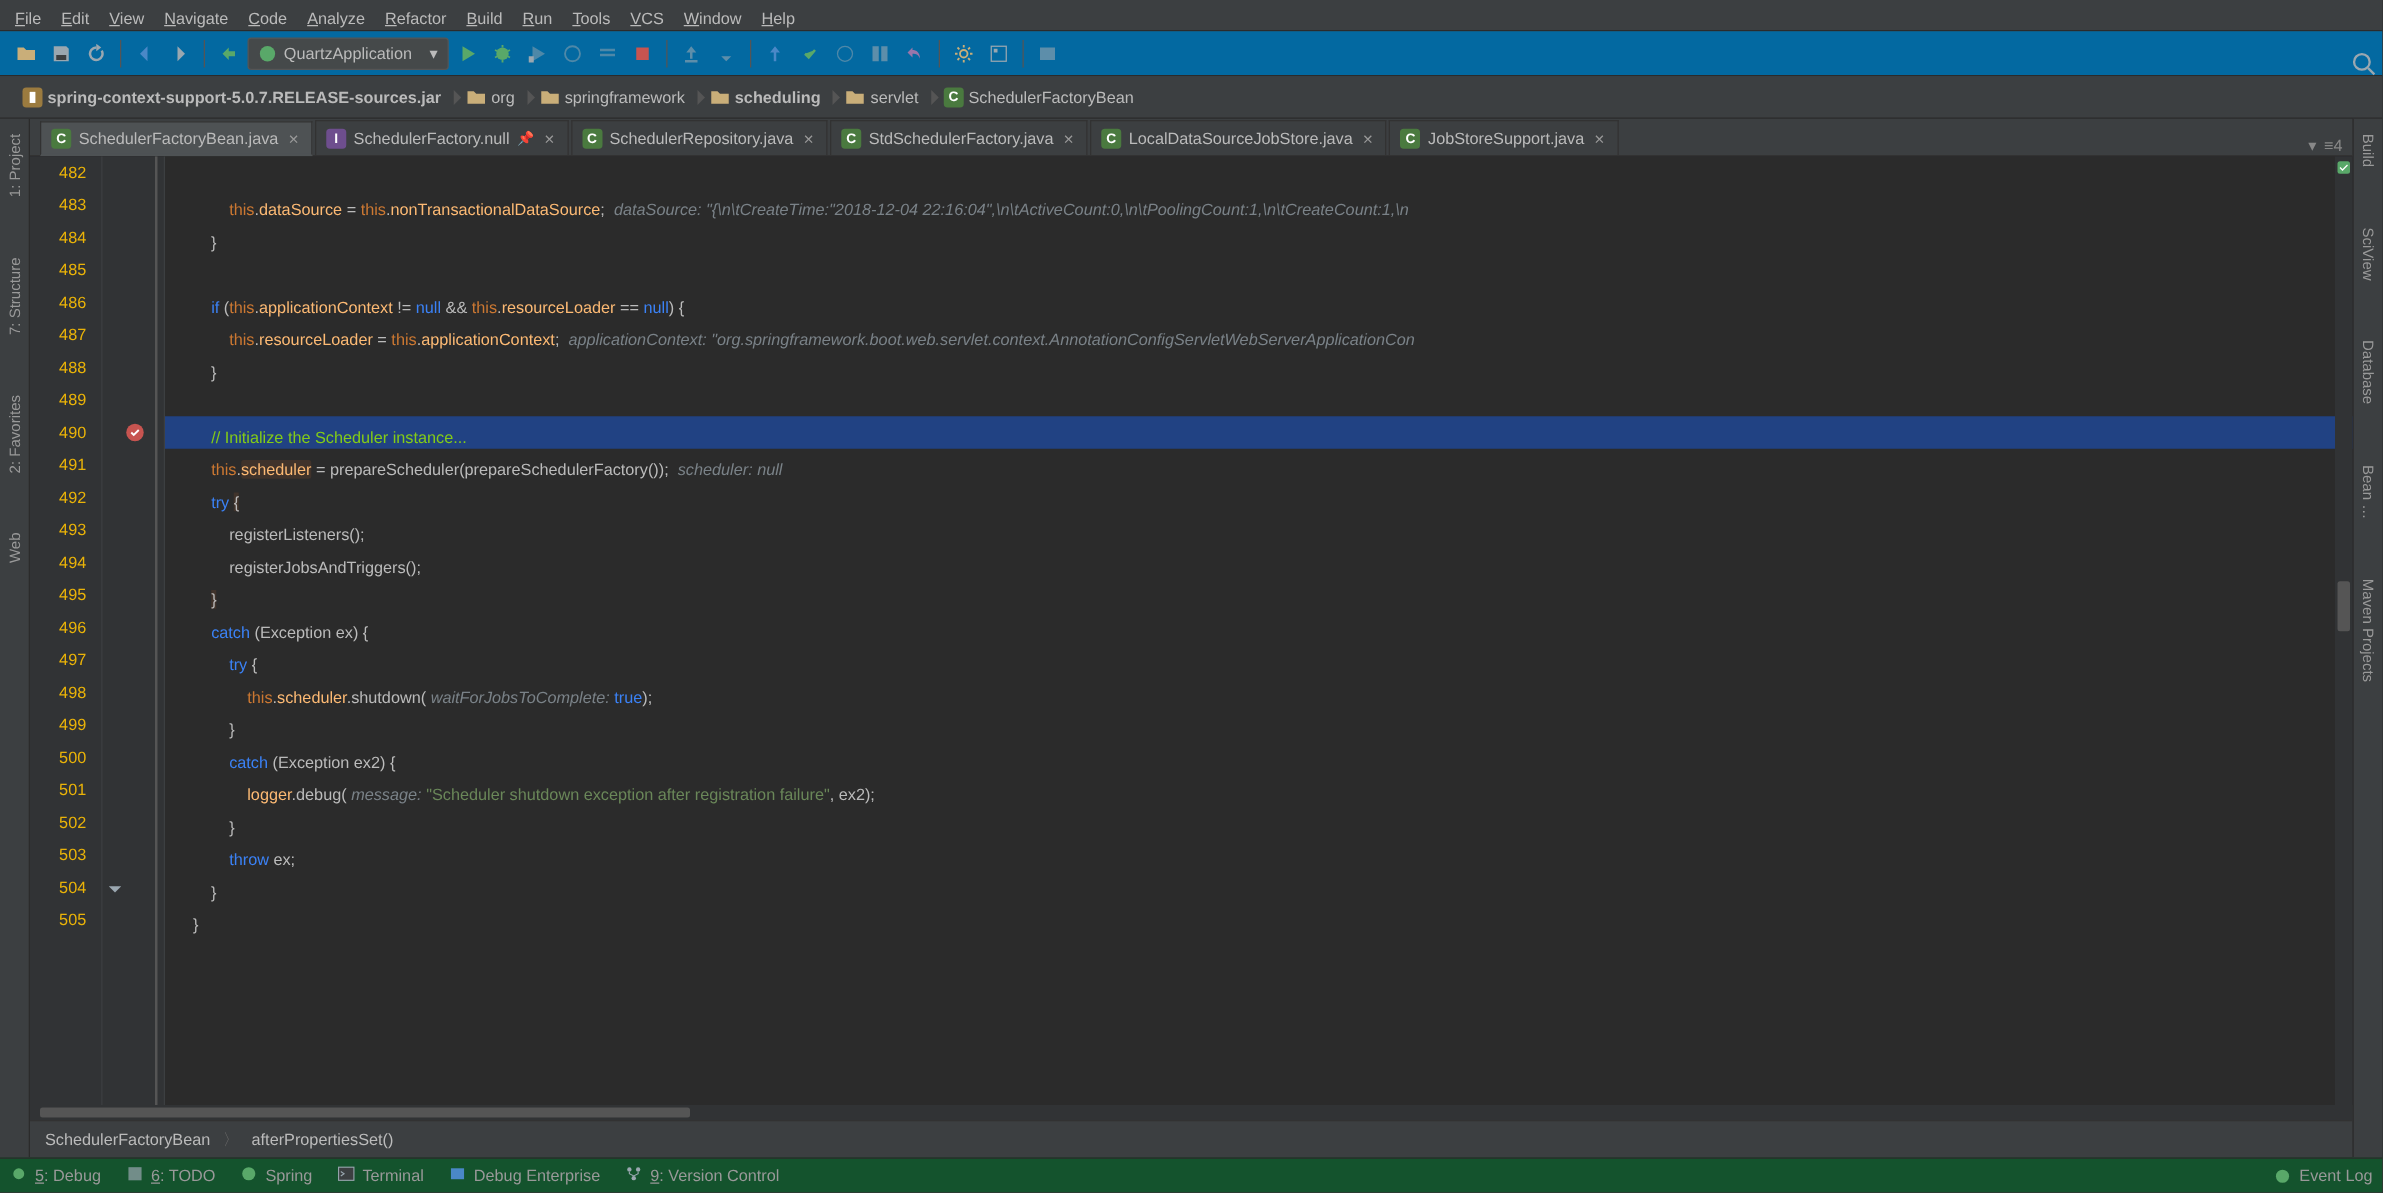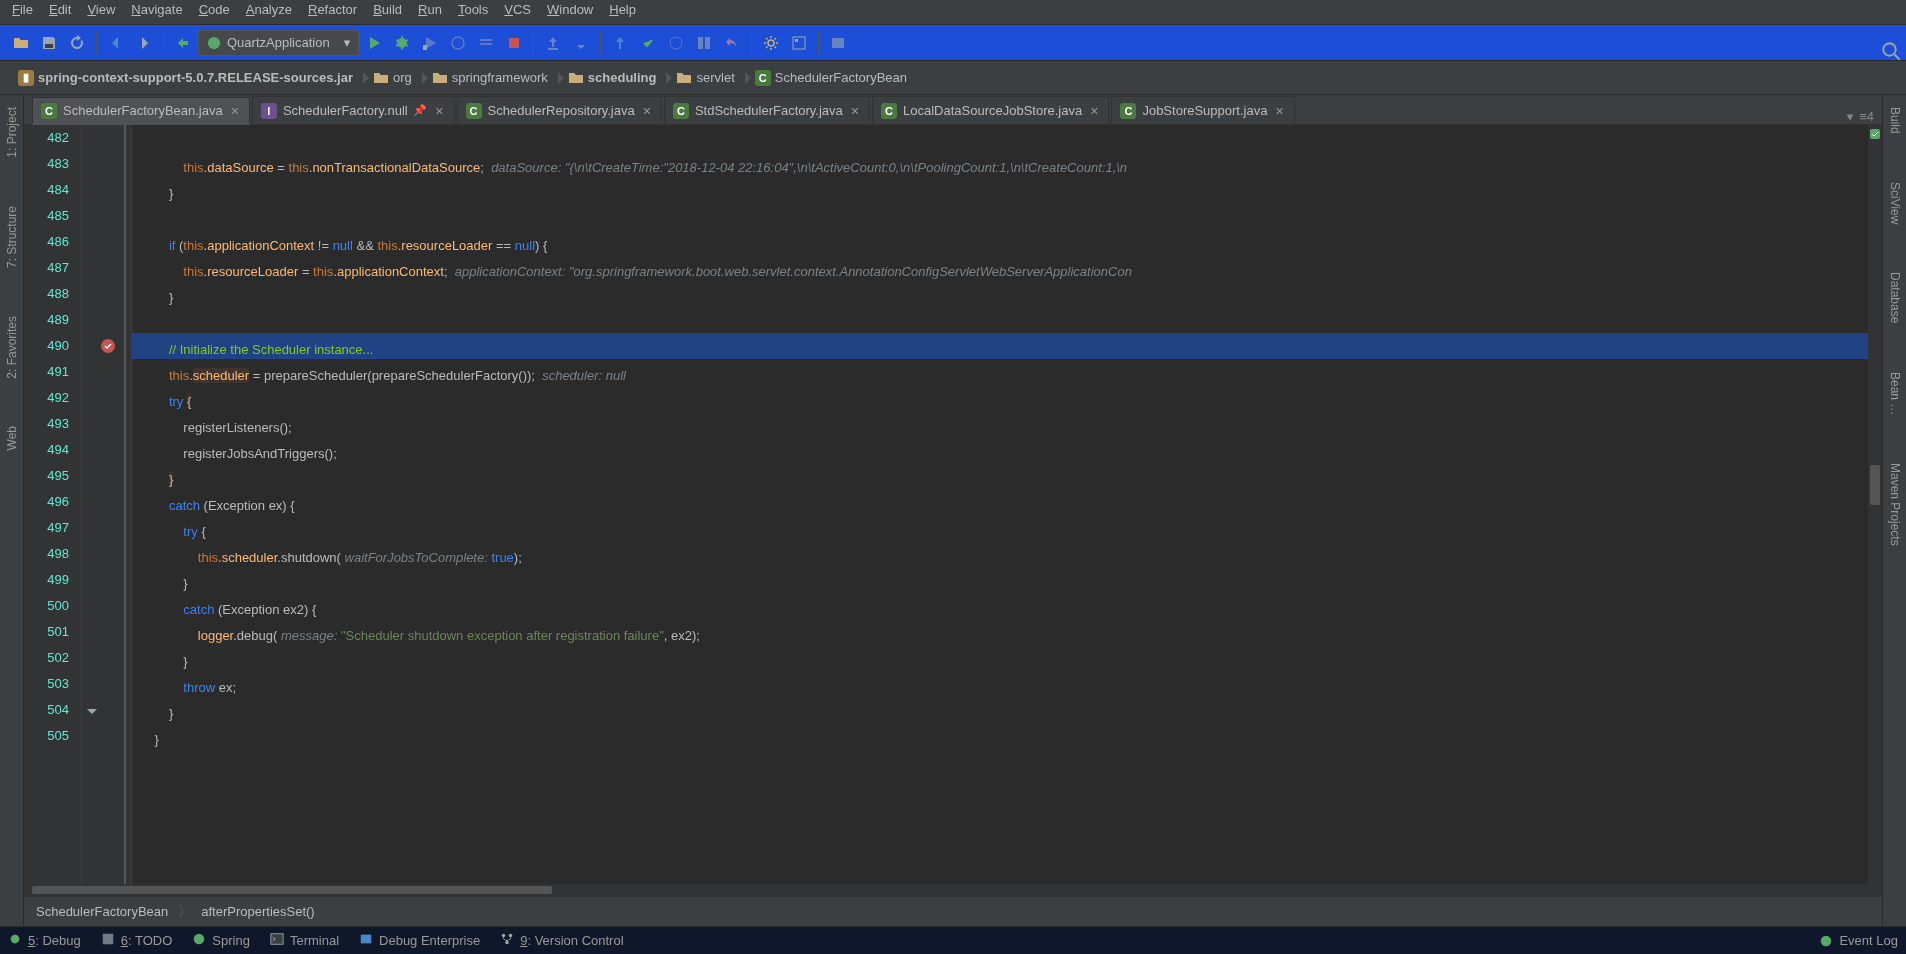--- a/index.html
+++ b/index.html
@@ -1,20 +1,20 @@
 <!DOCTYPE html>
 <html><head>
 <meta charset="utf-8">
 <style>
 *{margin:0;padding:0;box-sizing:border-box;font-family:'Segoe UI',sans-serif;font-size:13px;user-select:none}
 body{background:#3c3f41;color:#bbb;width:1906px;height:954px;overflow:hidden;display:flex;flex-direction:column}
-.menubar{display:flex;height:25px;align-items:flex-start;padding:0 4px;background:#3c3f41;border-bottom:1px solid #2b2b2b}
+.menubar{display:flex;height:25px;align-items:flex-end;padding:0 4px;background:#3c3f41;border-bottom:1px solid #2b2b2b}
 .menubar .menu-item{padding:2px 8px;cursor:pointer;color:#bbb}
 .menubar .underline{text-decoration:underline}
-.toolbar{display:flex;height:36px;align-items:center;padding:0 8px;background:#1d4ed8;border-bottom:1px solid #2b2b2b;gap:2px}
+.toolbar{display:flex;height:36px;align-items:center;padding:0 8px;background:#0369a1;border-bottom:1px solid #2b2b2b;gap:2px}
 .toolbar .sep{width:1px;height:22px;background:#555;margin:0 4px}
 .tbtn{width:26px;height:26px;display:flex;align-items:center;justify-content:center;cursor:pointer;border-radius:2px}
 .tbtn svg{width:16px;height:16px}
 .run-config{display:flex;align-items:center;background:#45494a;border:1px solid #555;border-radius:3px;height:26px;padding:0 8px;cursor:pointer;gap:6px}
 .run-config .chev{margin-left:8px}
 .navbar{display:flex;height:34px;align-items:center;padding:0 8px;background:#3c3f41;border-bottom:1px solid #2b2b2b;gap:0}
 .breadcrumb{display:flex;align-items:center;gap:4px;padding:0 10px;position:relative;height:26px}
 .breadcrumb::after{content:'';position:absolute;right:-6px;top:50%;transform:translateY(-50%);width:0;height:0;border-top:6px solid transparent;border-bottom:6px solid transparent;border-left:6px solid #555}
 .breadcrumb:last-child::after{display:none}
 .bicon{width:16px;height:16px;display:inline-flex}
@@ -24,39 +24,39 @@
 .right-sidebar{width:24px;background:#3c3f41;border-left:1px solid #2b2b2b;display:flex;flex-direction:column;align-items:center;padding-top:8px;gap:40px}
 .editor-wrap{flex:1;display:flex;flex-direction:column;background:#2b2b2b}
 .tabs{display:flex;height:30px;background:#3c3f41;align-items:end;padding-left:8px;border-bottom:1px solid #323232}
 .tab{display:flex;align-items:center;height:28px;padding:0 8px;background:#3c3f41;border:1px solid #323232;border-bottom:none;margin-right:2px;gap:6px;cursor:pointer;font-size:12px}
 .tab.active{background:#4e5254;border-bottom:2px solid #4e5254;margin-bottom:-1px}
 .tab .close{color:#999;font-size:14px;padding:0 2px}
 .tab .pin{color:#888;font-size:11px}
 .tabs-right{margin-left:auto;padding-right:8px;color:#888;font-size:11px;display:flex;gap:6px;align-items:center}
 .editor{flex:1;display:flex;background:#2b2b2b;font-family:'Consolas','Courier New',monospace;font-size:15px;overflow:hidden;position:relative}
 .gutter-area{display:flex;background:#313335}
-.line-numbers{width:58px;text-align:right;padding-right:12px;color:#5eead4;border-right:1px solid #3c3f41}
+.line-numbers{width:58px;text-align:right;padding-right:12px;color:#eab308;border-right:1px solid #3c3f41}
 .line-numbers div{height:26px;line-height:26px}
 .gutter-icons{width:50px;border-right:1px solid #3c3f41;position:relative}
 .gutter-mark{position:absolute;left:18px;width:16px;height:16px}
 .gutter-line{position:absolute;left:42px;top:0;width:2px;background:#555;height:100%}
 .code{flex:1;padding-left:8px;position:relative;white-space:pre}
 .code div.line{height:26px;line-height:26px}
 .code .highlight{background:#214283;position:absolute;left:0;right:0;height:26px;z-index:0}
 .code .line-content{position:relative;z-index:1}
 .kw{color:#3b82f6}
 .this{color:#cc7832}
 .field{color:#fdba74}
 .str{color:#6a8759}
 .comment{color:#84cc16}
 .inlay{color:#7a8288;font-style:italic}
 .num{color:#6897bb}
 .breadcrumb-bar{height:30px;background:#3c3f41;border-top:1px solid #323232;display:flex;align-items:center;padding:0 12px;gap:4px;font-size:13px;color:#bbb}
 .breadcrumb-bar .sep{color:#666;margin:0 6px}
-.bottom-tools{height:28px;background:#0f172a;border-top:1px solid #2b2b2b;display:flex;align-items:center;padding:0 8px;gap:20px}
+.bottom-tools{height:28px;background:#14532d;border-top:1px solid #2b2b2b;display:flex;align-items:center;padding:0 8px;gap:20px}
 .tool-btn{display:flex;align-items:center;gap:6px;cursor:pointer;color:#999;font-size:13px}
 .tool-btn .num{text-decoration:underline;color:#999}
 .status-right{margin-left:auto;display:flex;align-items:center;gap:12px}
 .scroll-marker{position:absolute;right:0;top:0;width:14px;height:100%;background:#313335}
 .scroll-thumb{position:absolute;right:2px;width:10px;background:#555;border-radius:2px}
 .hscroll{height:12px;background:#313335;display:flex;align-items:center;padding-left:8px}
 .hscroll-thumb{height:8px;background:#555;border-radius:2px}
 .search-btn{position:absolute;right:4px;top:42px;width:20px;height:20px;cursor:pointer}
 .ficon{display:inline-flex;width:16px;height:16px;align-items:center;justify-content:center;font-size:11px;font-weight:bold;border-radius:3px}
 .ficon.c{background:#4a7a3f;color:#fff}

